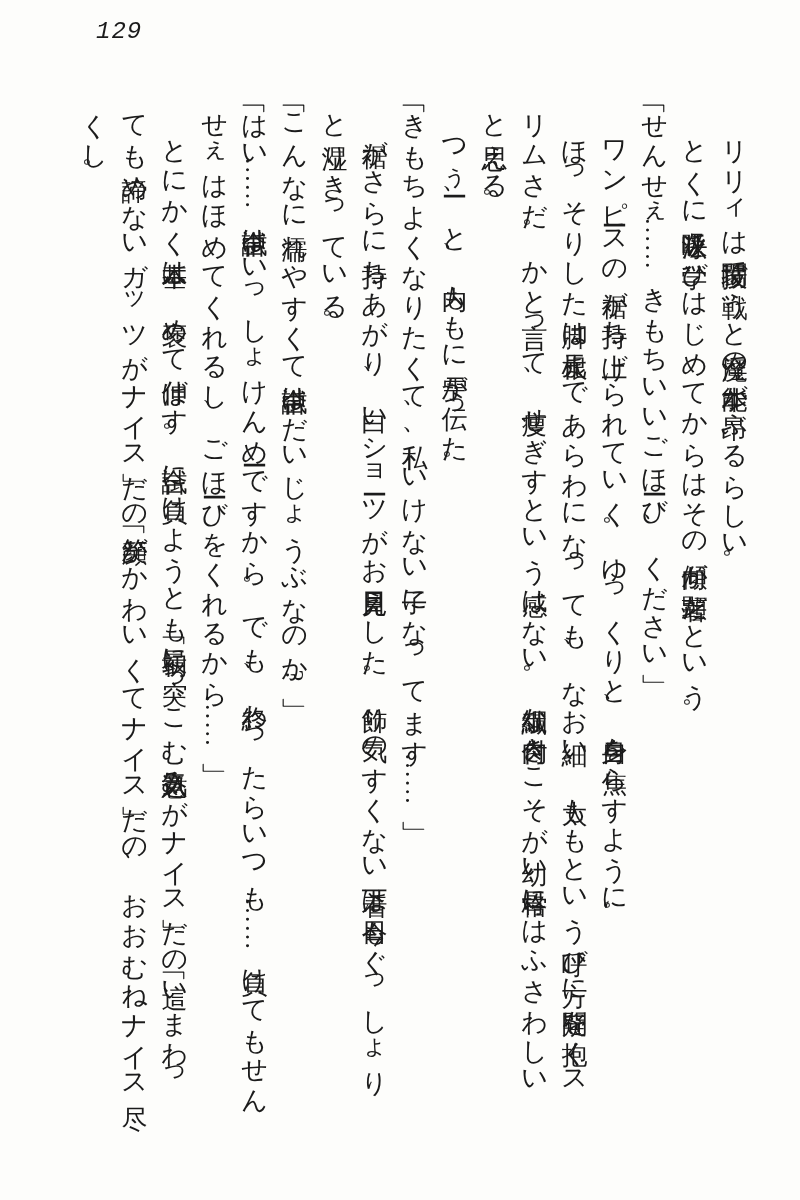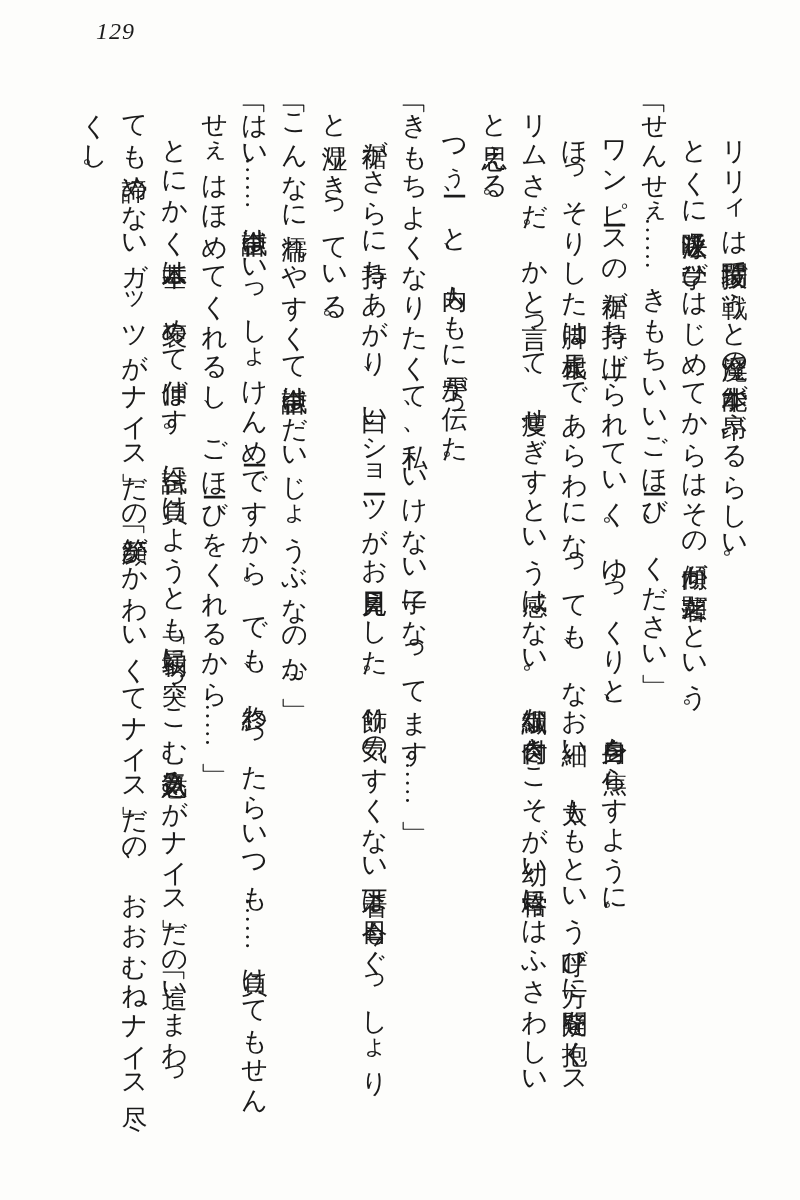--- a/index.html
+++ b/index.html
@@ -20,21 +20,21 @@
     font-family: "Liberation Serif", "DejaVu Serif", serif;
     color: #1b1b1b;
   }
   .page-number {
     position: absolute;
     top: 18px;
     left: 96px;
     font-size: 24px;
     font-style: italic;
     letter-spacing: 1px;
-    font-family: Liberation Serif, serif;
+    font-family: Liberation Mono, monospace;
   }
   .text-block {
     position: absolute;
     top: 96px;
     right: 46px;
     height: 1012px;
     writing-mode: vertical-rl;
     text-orientation: mixed;
     font-size: 26px;
     line-height: 40px;

